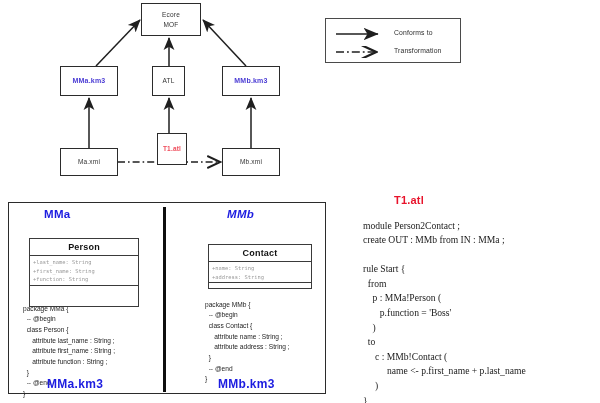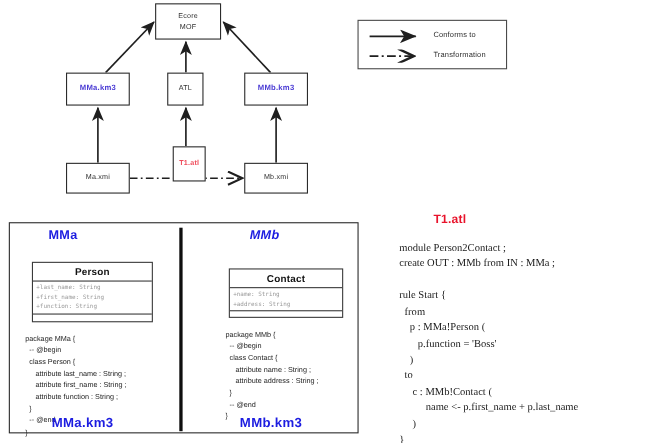--- a/index.html
+++ b/index.html
@@ -99,21 +99,21 @@
   #file-mmb  { left: 218px; top: 377px; font-size: 12px; }
 
   
   .uml-class {
     position: absolute;
     box-sizing: border-box;
     border: 1.1px solid #3a3a3a;
     background: #ffffff;
     z-index: 3;
   }
-  #uml-person  { left: 29px;  top: 238px; width: 110px; height: 55px; }
+  #uml-person  { left: 29px;  top: 238px; width: 110px; height: 69px; }
   #uml-contact { left: 208px; top: 244px; width: 104px; height: 45px; }
   .uml-name {
     text-align: center;
     font-size: 9px;
     font-weight: bold;
     color: #111;
     padding: 3px 0 3px 0;
     border-bottom: 1.1px solid #3a3a3a;
     letter-spacing: .2px;
   }

